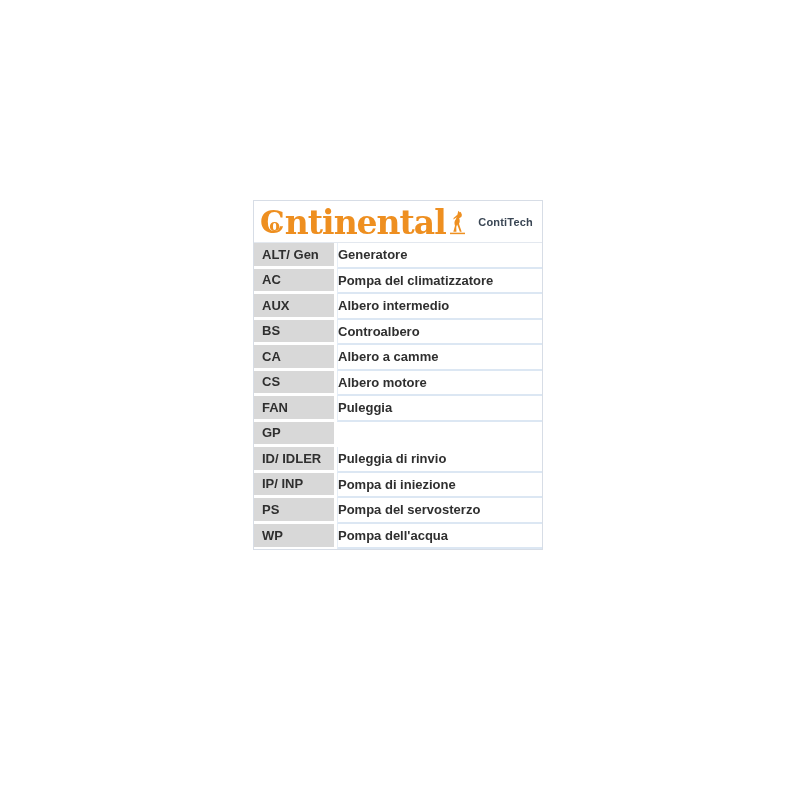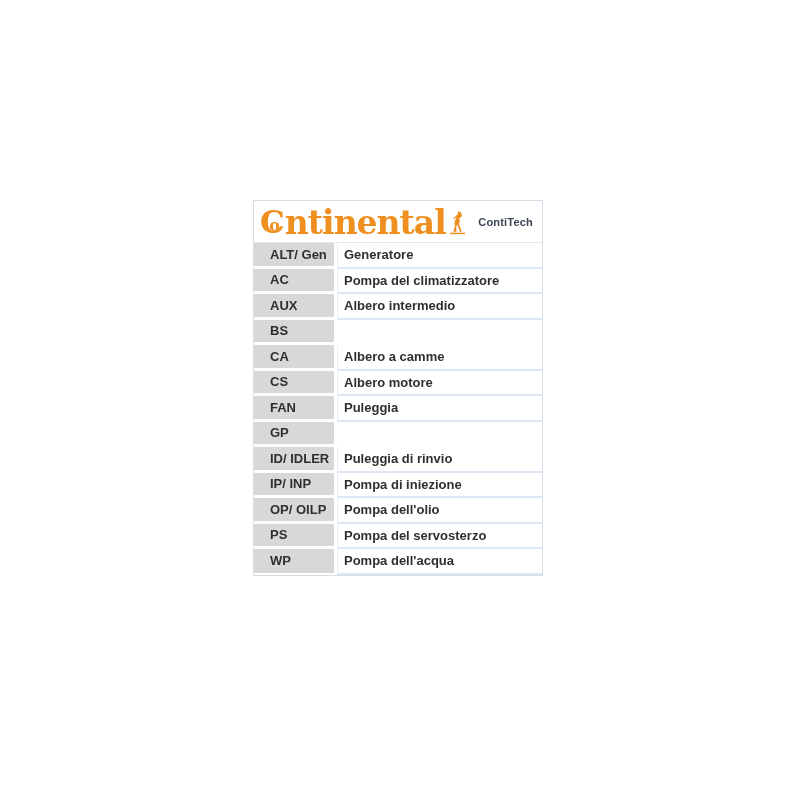--- a/index.html
+++ b/index.html
@@ -82,36 +82,35 @@
     height: 25.5px;
     box-sizing: border-box;
   }
   .cell-abbr {
     width: 80px;
     box-sizing: border-box;
     background: #d8d8d8;
     border-bottom: 3px solid #ffffff;
     display: flex;
     align-items: center;
-    padding-left: 16px;
+    padding-left: 8px;
     font-size: 13px;
     font-weight: bold;
     color: #2f2f2f;
     white-space: nowrap;
   }
   .cell-desc {
     flex: 1;
     box-sizing: border-box;
     background: #ffffff;
     margin-left: 3px;
     border-left: 1px solid #e7eef6;
     border-bottom: 2px solid #dce7f3;
     display: flex;
     align-items: center;
-    padding-left: 6px;
     font-size: 13px;
     font-weight: bold;
     color: #2f2f2f;
     white-space: nowrap;
   }
   .legend-row:last-child .cell-abbr { border-bottom-width: 2px; }
 </style>
 </head>
 <body>
 
@@ -142,20 +141,21 @@
       <div class="legend-row">
         <div class="cell-abbr">AC</div>
         <div class="cell-desc">Pompa del climatizzatore</div>
       </div>
       <div class="legend-row">
         <div class="cell-abbr">AUX</div>
         <div class="cell-desc">Albero intermedio</div>
       </div>
       <div class="legend-row">
         <div class="cell-abbr">BS</div>
+        <div class="cell-desc">Controalbero</div>
       </div>
       <div class="legend-row">
         <div class="cell-abbr">CA</div>
         <div class="cell-desc">Albero a camme</div>
       </div>
       <div class="legend-row">
         <div class="cell-abbr">CS</div>
         <div class="cell-desc">Albero motore</div>
       </div>
       <div class="legend-row">
@@ -167,24 +167,20 @@
       </div>
       <div class="legend-row">
         <div class="cell-abbr">ID/ IDLER</div>
         <div class="cell-desc">Puleggia di rinvio</div>
       </div>
       <div class="legend-row">
         <div class="cell-abbr">IP/ INP</div>
         <div class="cell-desc">Pompa di iniezione</div>
       </div>
       <div class="legend-row">
-        <div class="cell-abbr">OP/ OILP</div>
-        <div class="cell-desc">Pompa dell'olio</div>
-      </div>
-      <div class="legend-row">
         <div class="cell-abbr">PS</div>
         <div class="cell-desc">Pompa del servosterzo</div>
       </div>
       <div class="legend-row">
         <div class="cell-abbr">WP</div>
         <div class="cell-desc">Pompa dell'acqua</div>
       </div>
     </div>
 
   </div>

